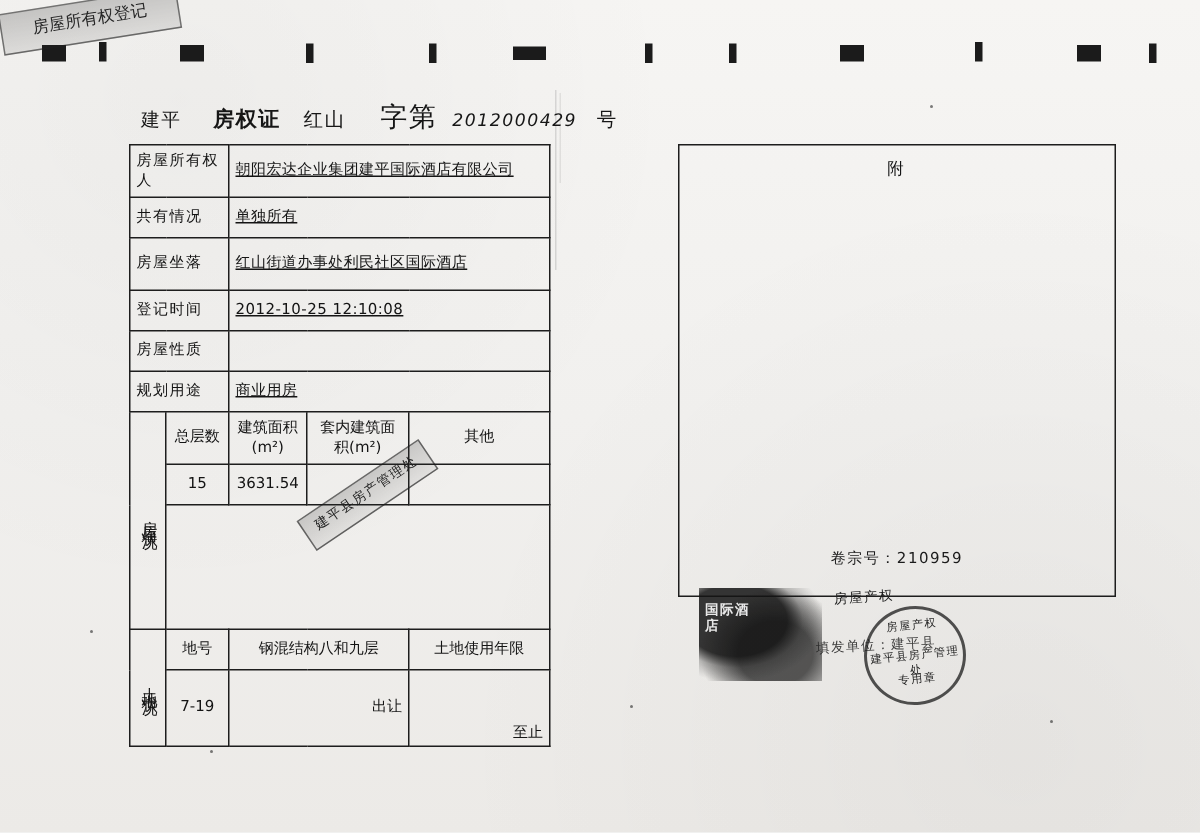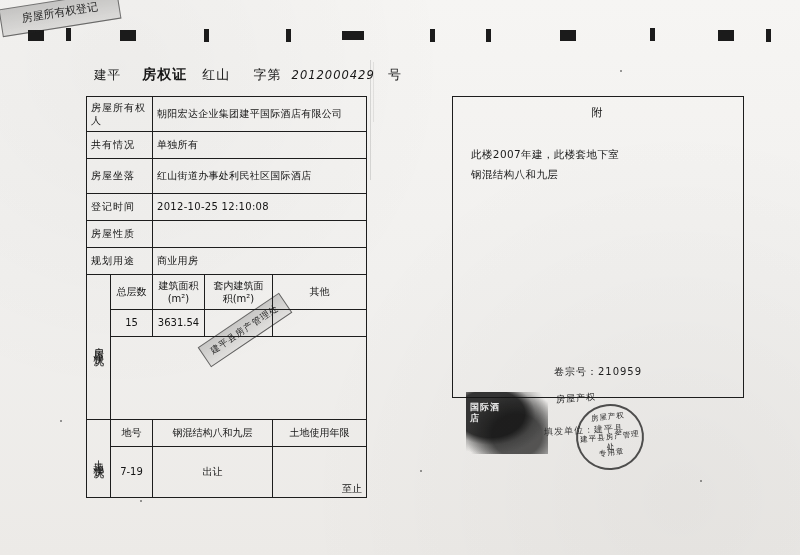--- a/index.html
+++ b/index.html
@@ -47,21 +47,21 @@
     left: 8px;
     width: 276px;
     font-size: 13px;
     color: #161616;
     letter-spacing: 1px;
     white-space: nowrap;
   }
   .heading-row .h-jp { font-size: 12.5px; }
   .heading-row .h-main { font-weight: bold; font-size: 14px; margin-left: 16px; }
   .heading-row .h-hs { font-size: 13px; margin-left: 10px; }
-  .heading-row .h-zi { font-size: 13px; margin-left: 18px; }
+  .heading-row .h-zi { font-size: 18px; margin-left: 18px; }
   .heading-row .h-num { font-size: 11.5px; margin-left: 5px; font-style: italic; }
   .heading-row .h-hao { font-size: 13px; margin-left: 8px; }
 
   table.cert {
     position: absolute;
     top: 38px;
     left: 0;
     border-collapse: collapse;
     width: 280px;
     table-layout: fixed;
@@ -76,20 +76,21 @@
     font-family: "DejaVu Sans", sans-serif;
   }
   td.lbl {
     width: 62px;
     letter-spacing: 1px;
     font-size: 10.5px;
   }
   td.val {
     font-size: 10.5px;
     letter-spacing: 0.3px;
+    text-decoration: underline;
   }
   td.ctr { text-align: center; }
   .vert {
     writing-mode: vertical-rl;
     text-orientation: upright;
     letter-spacing: 3px;
     display: inline-block;
     font-size: 10.5px;
     line-height: 1.1;
   }
@@ -334,33 +335,29 @@
         <tr>
           <td rowspan="2" class="ctr">
             <span class="vert">土地状况</span>
           </td>
           <td class="ctr h-cell">地号</td>
           <td class="ctr h-cell" colspan="2">钢混结构八和九层</td>
           <td class="ctr h-cell">土地使用年限</td>
         </tr>
         <tr>
           <td class="ctr" style="height:46px;">7-19</td>
-          <td class="ctr" colspan="2" style="height:46px;">出让</td>
+          <td class="ctr" colspan="2" style="height:46px;text-align:right;">出让</td>
           <td style="height:46px; text-align:right; vertical-align:bottom;">至止</td>
         </tr>
       </tbody>
     </table>
   </div>
 
   <div id="right-cert">
     <div class="fu">附</div>
-    <div class="note">
-      <div>此楼2007年建，此楼套地下室</div>
-      <div>钢混结构八和九层</div>
-    </div>
     <div class="vol">
       <span>卷宗号：</span><span>210959</span>
     </div>
   </div>
 
   <div id="stamp-left">房屋所有权登记</div>
   <div id="stamp-diag">建平县房产管理处</div>
 
   <div id="blob-1"></div>
   <div id="blob-1-txt">国际酒店</div>

